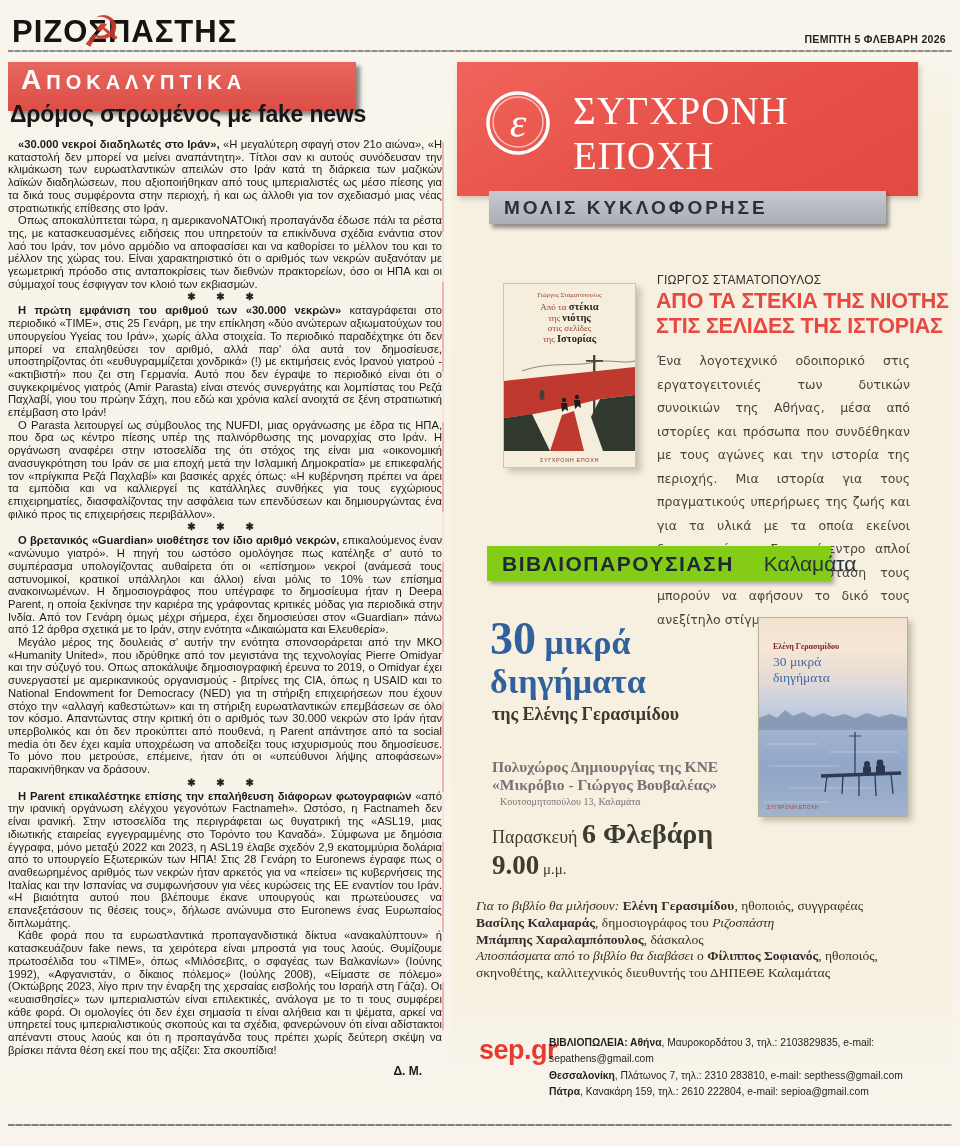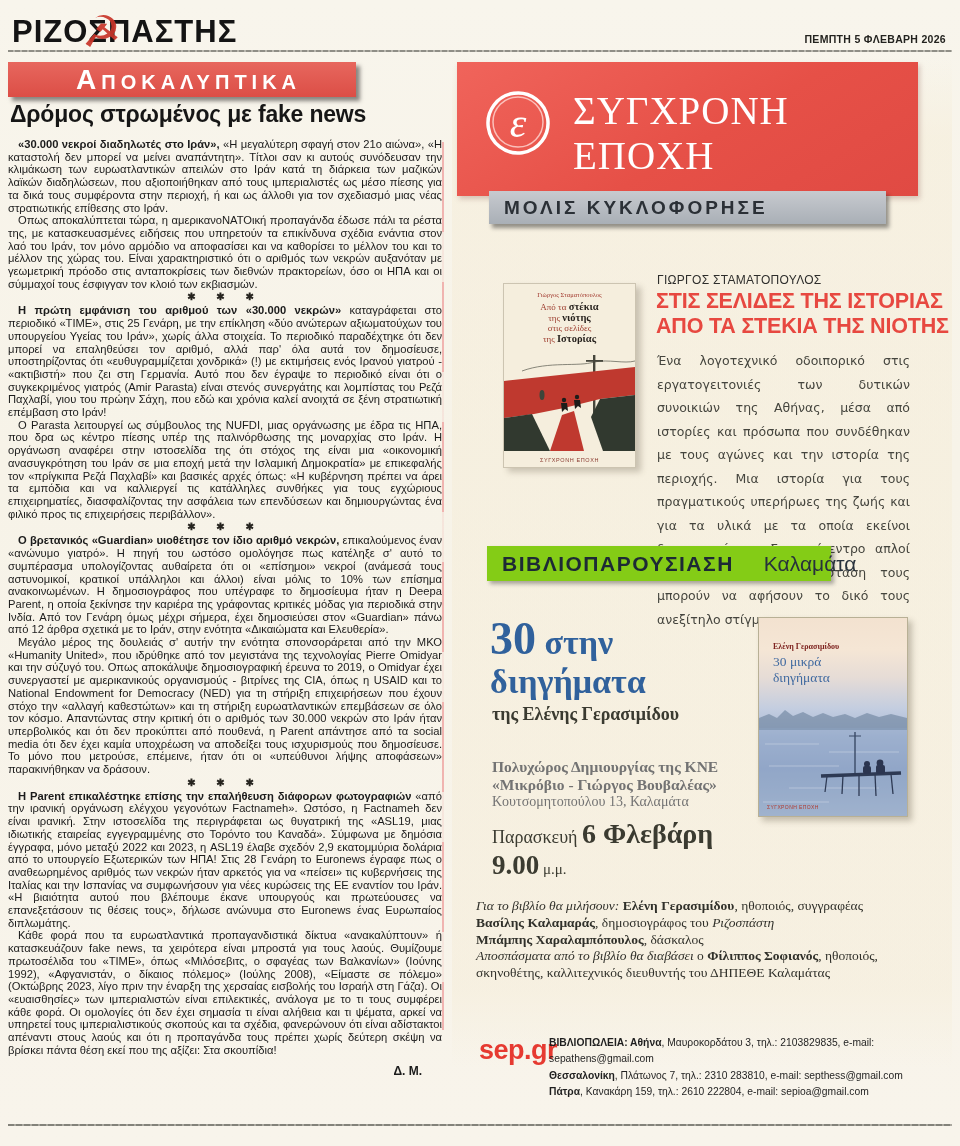--- a/index.html
+++ b/index.html
@@ -17,23 +17,23 @@
   .emblem { left:82px; top:6px; font-size:44px; color:#c93529; opacity:.92; z-index:3;
             font-family:"DejaVu Sans",sans-serif; }
   .issue-date { right:14px; top:33px; font-size:10.5px; font-weight:bold; color:#23231f;
                 letter-spacing:.3px; }
   .header-rule { left:8px; top:50px; width:944px; height:2px;
                  background:repeating-linear-gradient(90deg,#8f8e86 0 5px,#b9b7ae 5px 7px); }
   .right-tint { left:452px; top:56px; width:500px; height:1012px;
                 background:linear-gradient(180deg,rgba(246,238,220,0) 0%,rgba(245,237,217,.55) 8%,rgba(245,237,217,.55) 92%,rgba(246,238,220,0) 100%); }
 
   
-  .section-box { left:8px; top:62px; width:348px; height:35px;
+  .section-box { left:8px; top:62px; width:348px; height:49px;
                  background:linear-gradient(180deg,#e7675e,#dc4e46);
-                 box-shadow:4px 4px 4px rgba(45,42,40,.55);text-align:center; }
+                 box-shadow:4px 4px 4px rgba(45,42,40,.55); }
   .section-box span { display:block; color:#fff; font-weight:bold; font-size:20px;
                       letter-spacing:5px; line-height:35px; padding-left:13px; }
   .section-box span::first-letter { font-size:28px; }
   .headline { left:10px; top:101px; font-size:23px; font-weight:bold; color:#161616;
               letter-spacing:-.2px; }
   .article { left:8px; top:138px; width:434px; font-size:11.2px; line-height:12.7px;
              color:#1b1b1b; text-align:justify; }
   .article p { margin:0; text-indent:10px; }
   .article b { font-weight:bold; }
   .stars { text-align:center; text-indent:0 !important; font-size:10px; font-weight:bold;
@@ -87,21 +87,21 @@
   .pres-title { left:490px; top:612px; font-family:"Liberation Serif",serif; font-weight:bold;
                 color:#30619c; }
   .pt-num { font-size:46px; }
   .pt-rest { font-size:34px; }
   .pt-line2 { display:block; font-size:34px; margin-top:-2px; }
   .byline { left:492px; top:704px; font-family:"Liberation Serif",serif; font-size:18px;
             font-weight:600; color:#3a3a30; }
   .venue { left:492px; top:758px; font-family:"Liberation Serif",serif; color:#737373;
            line-height:17.5px; }
   .venue .v-b { font-size:15.5px; font-weight:bold; display:block; }
-  .venue .v-n { font-size:14px; display:block; }
+  .venue .v-n { font-size:10px; display:block;margin-left:8px; }
   .datetime { left:492px; top:818px; font-family:"Liberation Serif",serif; color:#3b3b31; }
   .dt-day { font-size:18px; }
   .dt-big { font-size:28px; font-weight:bold; }
   .timeline { left:492px; top:850px; font-family:"Liberation Serif",serif; color:#3b3b31; }
   .tl-big { font-size:27px; font-weight:bold; }
   .tl-suf { font-size:15px; }
   .cover2 { left:758px; top:617px; width:148px; height:198px; border:1px solid #b8b095;
             box-shadow:4px 4px 6px rgba(80,70,50,.3); overflow:hidden;
             background:linear-gradient(180deg,#f3e2d0 0%,#f5e6d5 16%,#e6dcd6 30%,#c3cde0 46%,#a4b5d3 60%,#93a7c9 76%,#9cafcc 88%,#a9b9d2 100%); }
   .c2-author { position:absolute; left:14px; top:24px; font-family:"Liberation Serif",serif;
@@ -193,31 +193,31 @@
         <path d="M57,52 L63,52 L64,60 L61,58 L58,61 Z"></path>
       <circle cx="73" cy="46" r="2.2"></circle>
         <path d="M70,49 L76,49 L77,57 L74,55 L71,58 Z"></path>
     </g>
   </svg>
   <div class="c1-pub">ΣΥΓΧΡΟΝΗ ΕΠΟΧΗ</div>
 </div>
 
 <div class="abs jr-author">ΓΙΩΡΓΟΣ ΣΤΑΜΑΤΟΠΟΥΛΟΣ</div>
 <div class="abs jr-title">
+  <span>ΑΠΟ ΤΑ ΣΤΕΚΙΑ ΤΗΣ ΝΙΟΤΗΣ</span>
   <span>ΣΤΙΣ ΣΕΛΙΔΕΣ ΤΗΣ ΙΣΤΟΡΙΑΣ</span>
-  <span>ΑΠΟ ΤΑ ΣΤΕΚΙΑ ΤΗΣ ΝΙΟΤΗΣ</span>
 </div>
 <div class="abs jr-desc">Ένα λογοτεχνικό οδοιπορικό στις εργατογειτονιές των δυτικών συνοικιών της Αθήνας, μέσα από ιστορίες και πρόσωπα που συνδέθηκαν με τους αγώνες και την ιστορία της περιοχής. Μια ιστορία για τους πραγματικούς υπερήρωες της ζωής και για τα υλικά με τα οποία εκείνοι δημιουργούνται. Στο επίκεντρο απλοί άνθρωποι που με τη στάση τους μπορούν να αφήσουν το δικό τους ανεξίτηλο στίγμα.</div>
 
 <div class="abs blue-bar">
   <span class="bb-in"><span class="bb-label">ΒΙΒΛΙΟΠΑΡΟΥΣΙΑΣΗ</span><span class="bb-loc">Καλαμάτα</span></span>
 </div>
 
 <div class="abs pres-title">
-  <span class="pt-num">30</span><span class="pt-rest"> στην</span>
+  <span class="pt-num">30</span><span class="pt-rest"> μικρά</span>
   <span class="pt-line2">διηγήματα</span>
 </div>
 <div class="abs byline">της Ελένης Γερασιμίδου</div>
 
 <div class="abs venue">
   <span class="v-b">Πολυχώρος Δημιουργίας της ΚΝΕ</span>
   <span class="v-b">«Μικρόβιο - Γιώργος Βουβαλέας»</span>
   <span class="v-n">Κουτσομητοπούλου 13, Καλαμάτα</span>
 </div>
 

